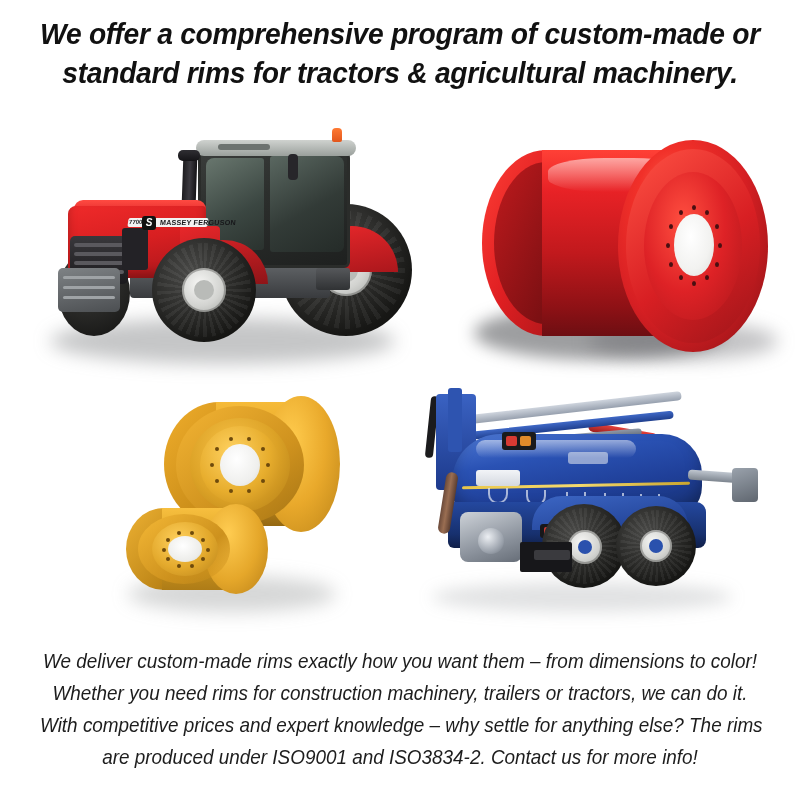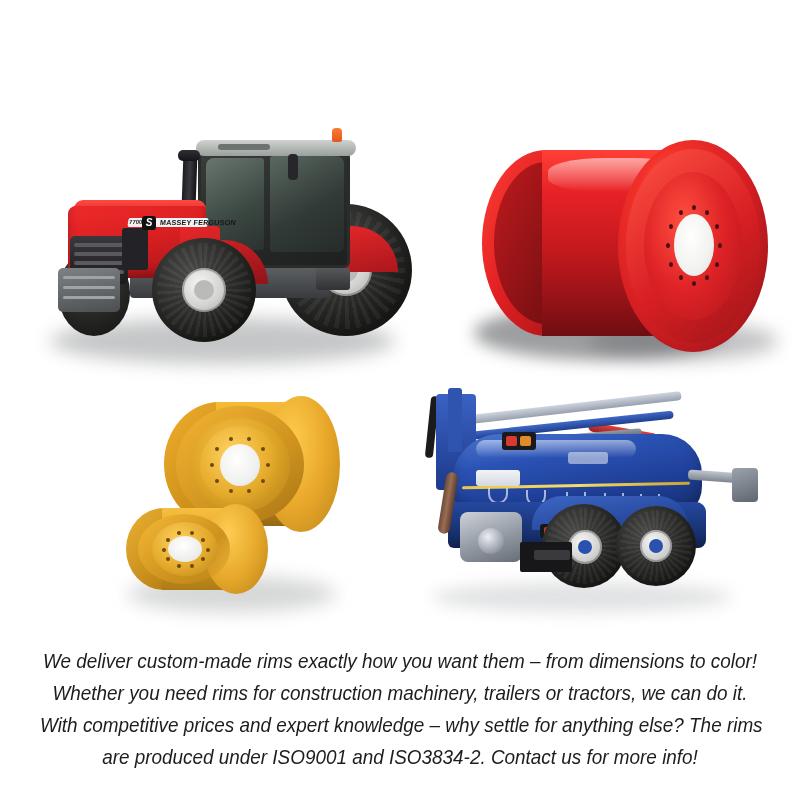--- a/index.html
+++ b/index.html
@@ -227,20 +227,24 @@
   .bt-hub1{left:176px;top:154px;width:34px;height:34px;}
   .bt-tire2{left:224px;top:130px;width:80px;height:80px;}
   .bt-hub2{left:248px;top:154px;width:32px;height:32px;}
   .bt-hubblue{position:absolute;border-radius:50%;background:#2a51ad;}
 </style>
 </head>
 <body>
 
 <div class="page">
 
+  <div class="headline">
+    <span class="hl">We offer a comprehensive program of custom-made or</span>
+    <span class="hl">standard rims for tractors &amp; agricultural machinery.</span>
+  </div>
 
   <div class="collage">
 
     <div class="photo tractor">
       <div class="shadow tr-shadow"></div>
 
       <div class="tr-body tr-tire-rear tire"></div>
       <div class="tr-body tr-hub-rear hub">
         <div class="hub-c tr-hubc-rear"></div>
       </div>

